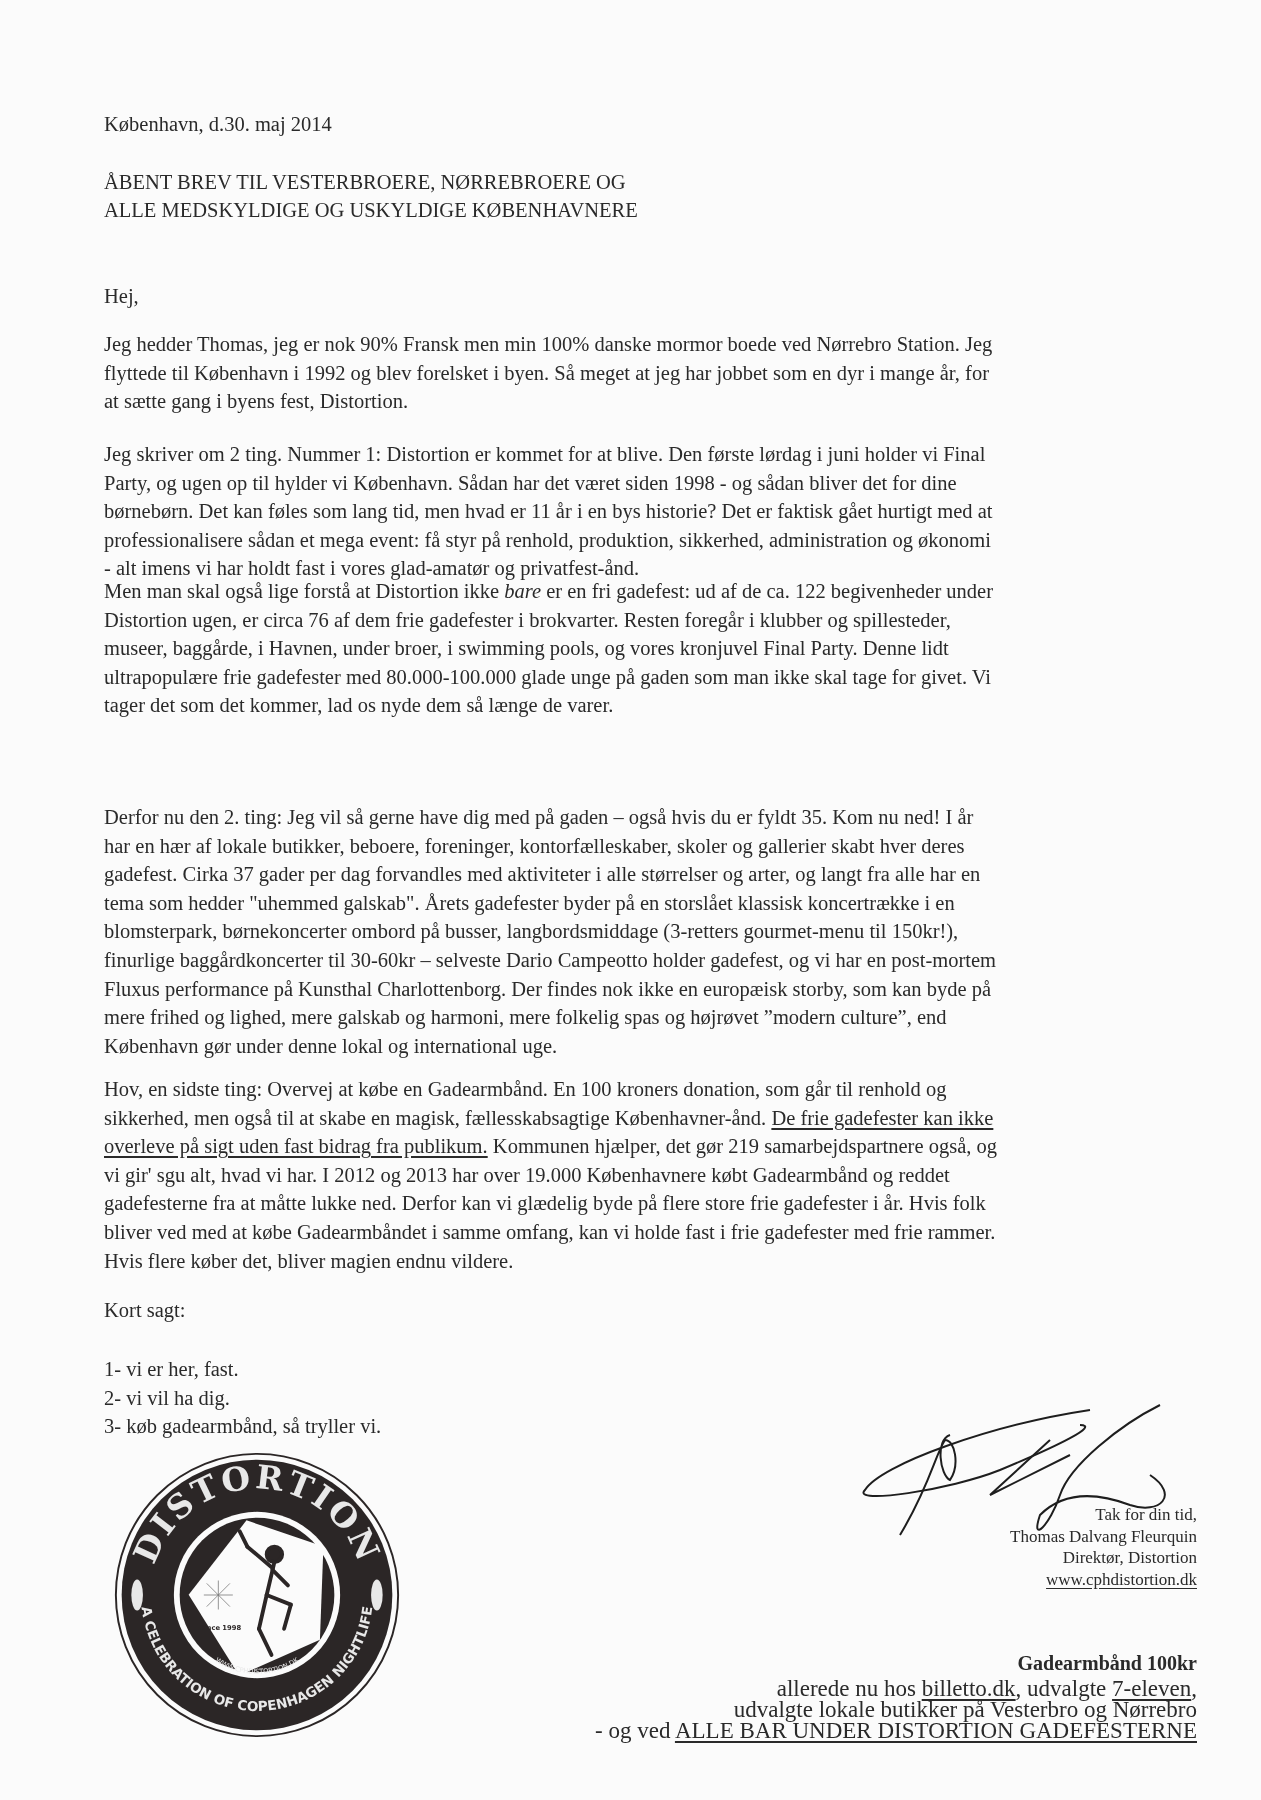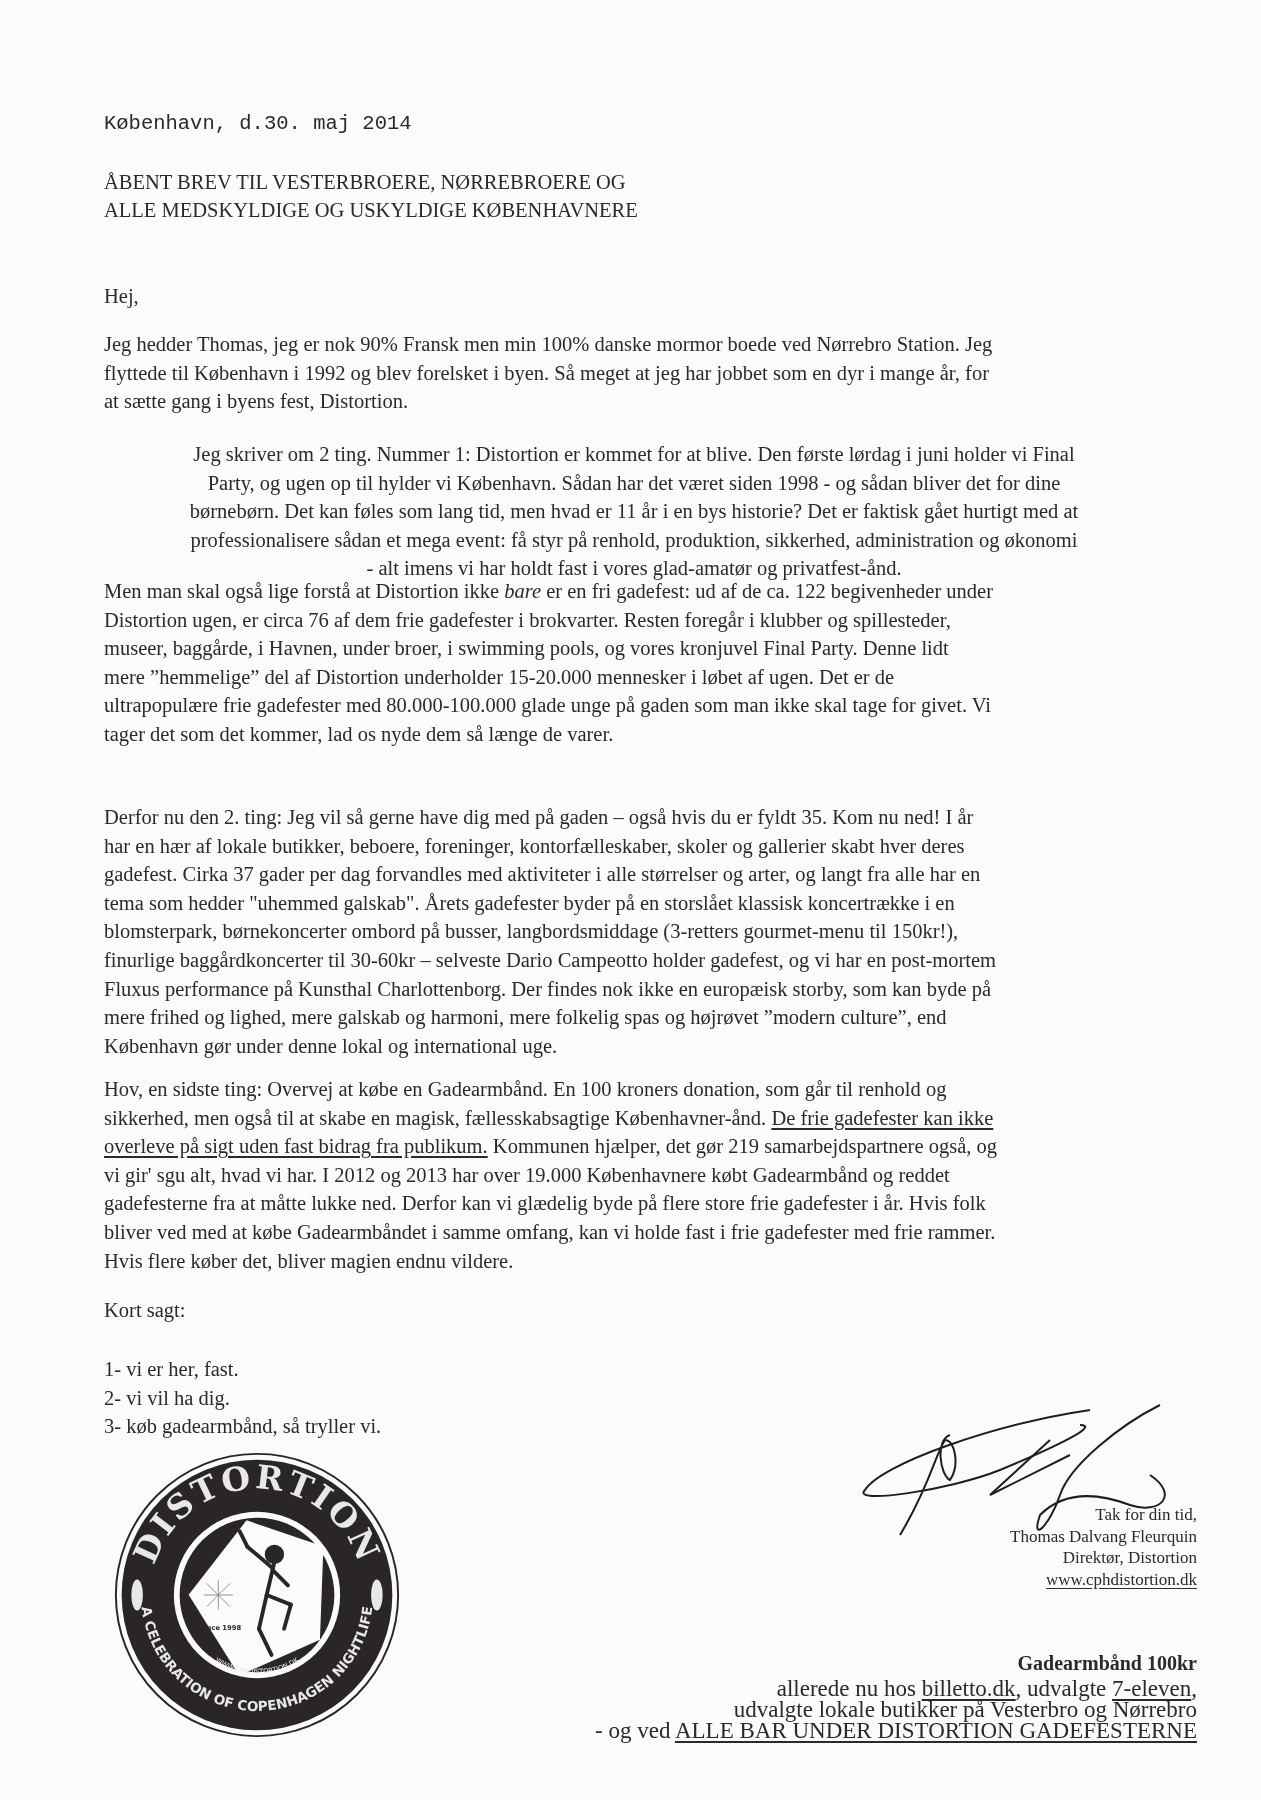--- a/index.html
+++ b/index.html
@@ -6,26 +6,26 @@
   body {
     width: 1261px; height: 1800px;
     background: #fbfbfb;
     font-family: "Liberation Serif", "DejaVu Serif", serif;
     color: #2a2a2a;
     position: relative;
     overflow: hidden;
   }
   .page { position: absolute; left: 104px; top: 0; width: 1060px; }
   .txt { font-size: 20.5px; line-height: 28.6px; }
-  .date { position: absolute; top: 110px; left: 0; font-family: Liberation Mono, monospace; }
+  .date { position: absolute; top: 110px; left: 0; }
   .heading { position: absolute; top: 168px; left: 0; line-height: 28px; }
   .greeting { position: absolute; top: 282px; left: 0; }
   .para { position: absolute; left: 0; width: 1060px; margin: 0; }
   #p1 { top: 330px; }
-  #p2 { top: 440px; text-align: center; }
+  #p2 { top: 440px; }
   #p3 { top: 577px; }
   #p4 { top: 803px; }
   #p5 { top: 1075px; }
   .line { display: block; white-space: nowrap; }
   .u { text-decoration: underline; text-underline-offset: 3px; }
   i { font-style: italic; }
   .short { position: absolute; top: 1296px; left: 0; }
   .list { position: absolute; top: 1355px; left: 0; }
   .logo { position: absolute; left: 112px; top: 1450px; width: 290px; height: 290px; }
   .sig { position: absolute; left: 840px; top: 1395px; width: 380px; height: 170px; }
@@ -58,21 +58,20 @@
     <span class="line">Party, og ugen op til hylder vi København. Sådan har det været siden 1998 - og sådan bliver det for dine</span>
     <span class="line">børnebørn. Det kan føles som lang tid, men hvad er 11 år i en bys historie? Det er faktisk gået hurtigt med at</span>
     <span class="line">professionalisere sådan et mega event: få styr på renhold, produktion, sikkerhed, administration og økonomi</span>
     <span class="line">- alt imens vi har holdt fast i vores glad-amatør og privatfest-ånd.</span>
   </p>
 
   <p class="txt para" id="p3">
     <span class="line"><span>Men man skal også lige forstå at Distortion ikke </span><i>bare</i><span> er en fri gadefest: ud af de ca. 122 begivenheder under</span></span>
     <span class="line">Distortion ugen, er circa 76 af dem frie gadefester i brokvarter. Resten foregår i klubber og spillesteder,</span>
     <span class="line">museer, baggårde, i Havnen, under broer, i swimming pools, og vores kronjuvel Final Party. Denne lidt</span>
-    <span class="line">mere ”hemmelige” del af Distortion underholder 15-20.000 mennesker i løbet af ugen. Det er de</span>
     <span class="line">ultrapopulære frie gadefester med 80.000-100.000 glade unge på gaden som man ikke skal tage for givet. Vi</span>
     <span class="line">tager det som det kommer, lad os nyde dem så længe de varer.</span>
   </p>
 
   <p class="txt para" id="p4">
     <span class="line">Derfor nu den 2. ting: Jeg vil så gerne have dig med på gaden – også hvis du er fyldt 35. Kom nu ned! I år</span>
     <span class="line">har en hær af lokale butikker, beboere, foreninger, kontorfælleskaber, skoler og gallerier skabt hver deres</span>
     <span class="line">gadefest. Cirka 37 gader per dag forvandles med aktiviteter i alle størrelser og arter, og langt fra alle har en</span>
     <span class="line">tema som hedder "uhemmed galskab". Årets gadefester byder på en storslået klassisk koncertrække i en</span>
     <span class="line">blomsterpark, børnekoncerter ombord på busser, langbordsmiddage (3-retters gourmet-menu til 150kr!),</span>

